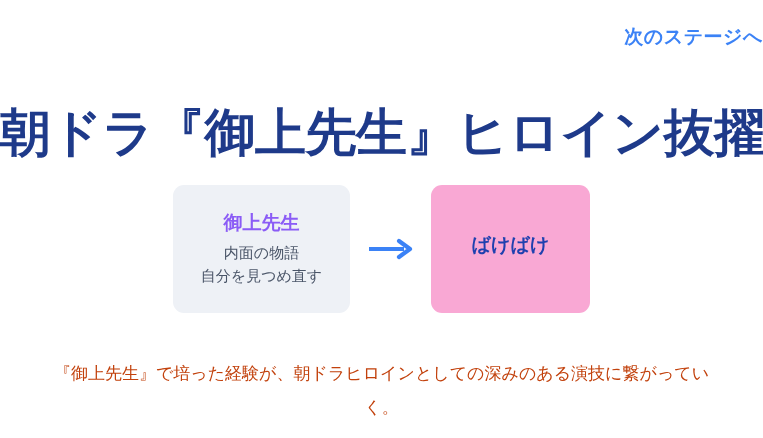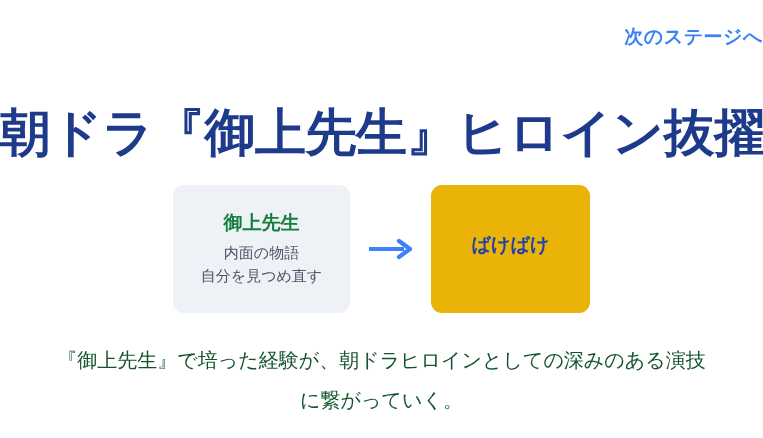--- a/index.html
+++ b/index.html
@@ -67,29 +67,29 @@
     align-items: center;
     justify-content: center;
     text-align: center;
   }
   .card-before {
     width: 177px;
     background: #eef1f6;
   }
   .card-after {
     width: 159px;
-    background: #eab308;
+    background: #f9a8d4;
   }
   .card-title {
     font-size: 19px;
     font-weight: bold;
     line-height: 1.2;
     margin-bottom: 9px;
   }
-  .card-before .card-title { color: #15803d; }
+  .card-before .card-title { color: #8b5cf6; }
   .card-after  .card-title { color: #1e40af; }
   .card-body {
     font-size: 15px;
     line-height: 1.5;
     font-weight: normal;
   }
   .card-before .card-body { color: #4a5568; }
   .card-after  .card-body { color: #2b52c4; }
   .card-body span { display: block; }
 
@@ -97,27 +97,27 @@
     width: 81px;
     display: flex;
     align-items: center;
     justify-content: center;
   }
   .arrow-wrap svg { display: block; }
 
   
   .caption {
     position: absolute;
-    top: 340px;
+    top: 356px;
     left: 50px;
     width: 663px;
     text-align: center;
-    font-size: 20px;
+    font-size: 17px;
     line-height: 2.0;
-    color: #14532d;
+    color: #c2410c;
   }
 </style>
 </head>
 <body>
 
 <div class="page">
 
   <div class="eyebrow">次のステージへ</div>
 
   <h1 class="headline">朝ドラ『御上先生』ヒロイン抜擢</h1>

